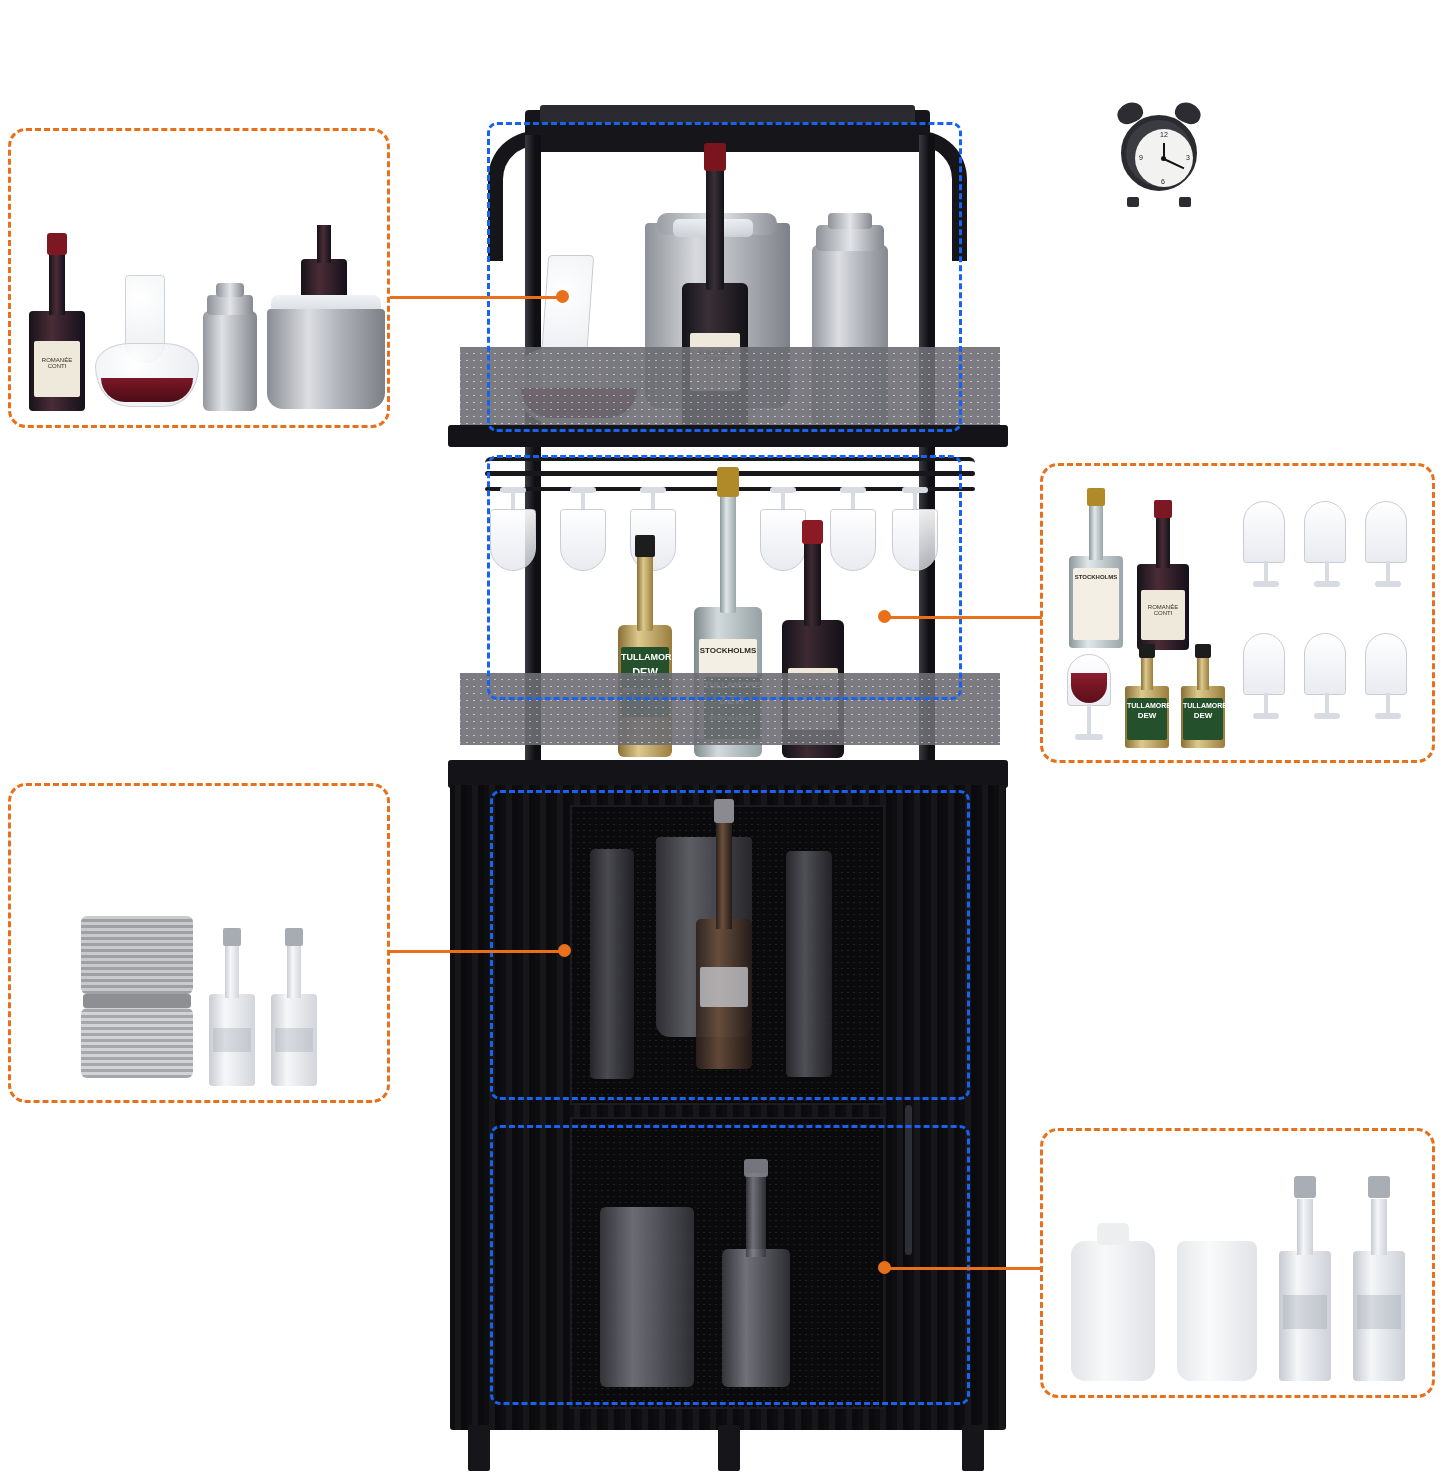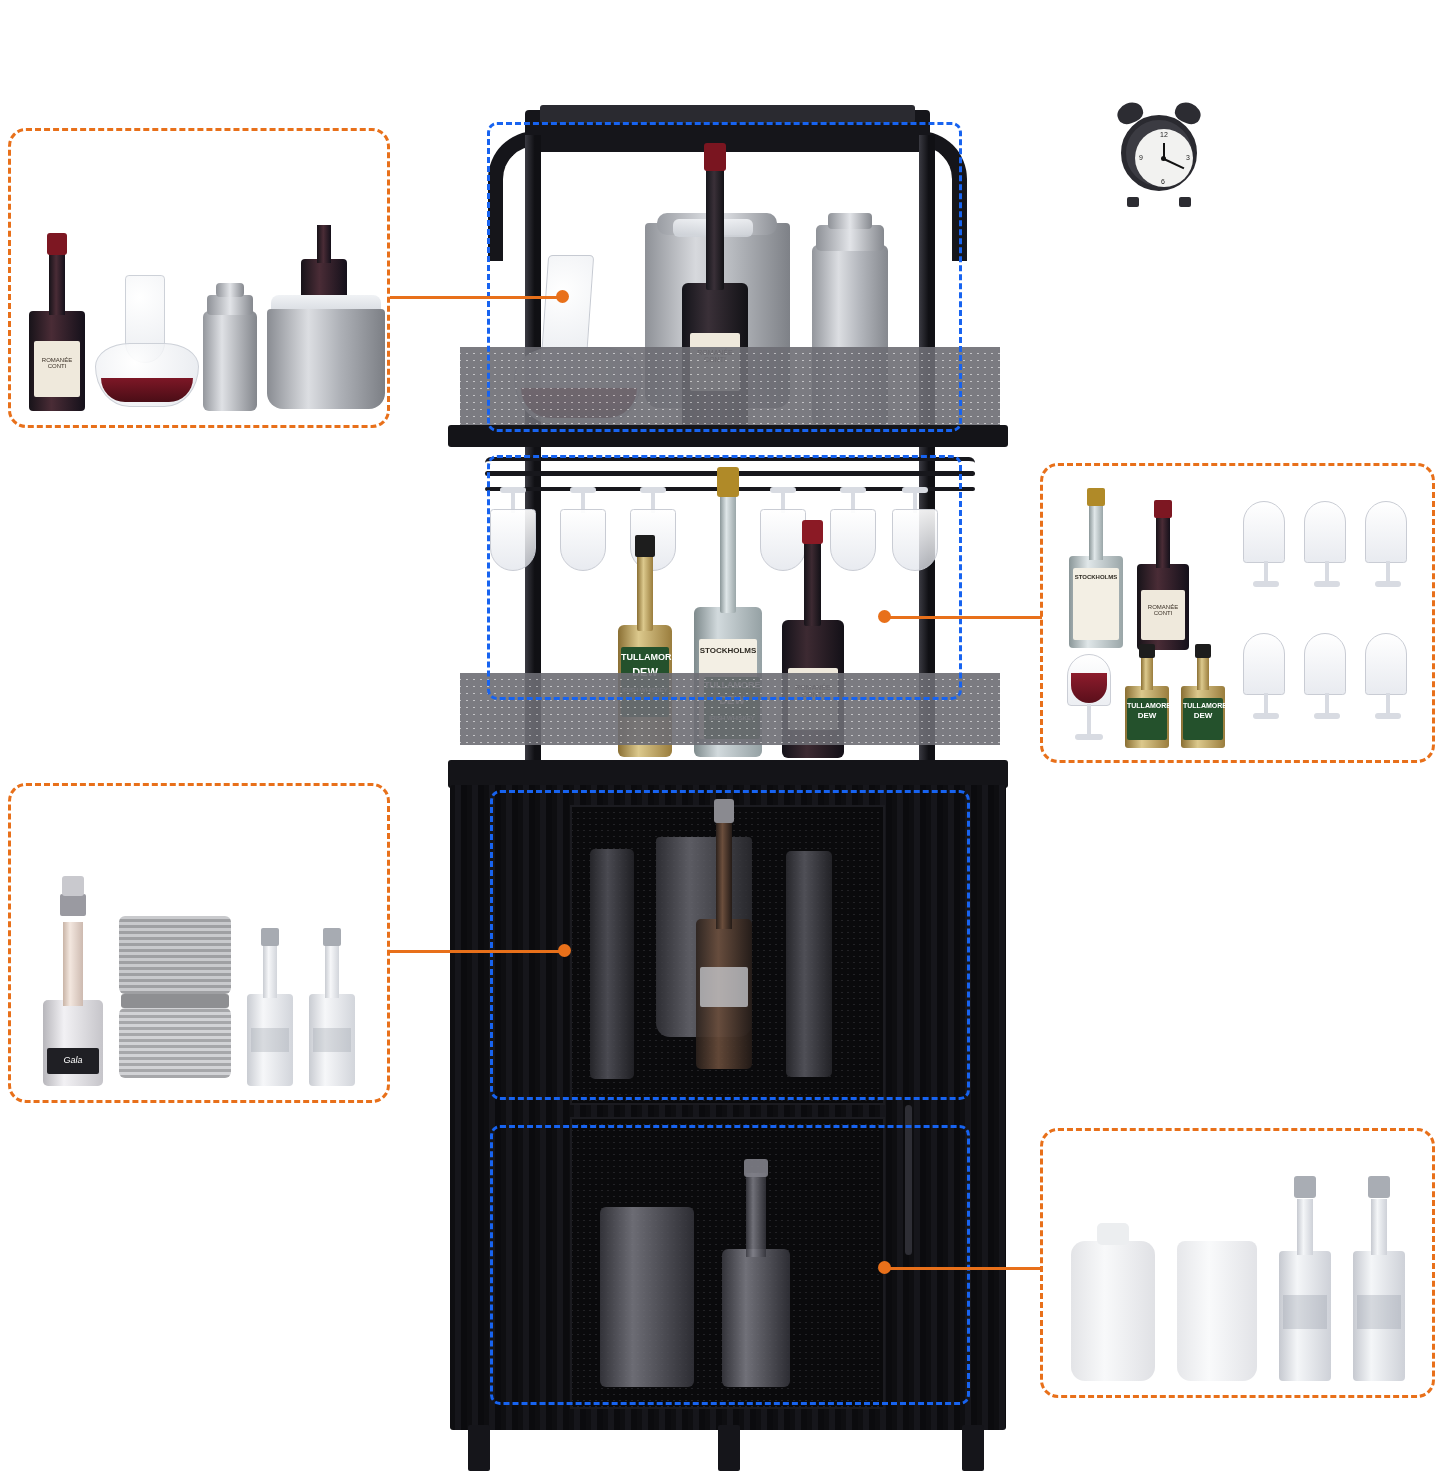--- a/index.html
+++ b/index.html
@@ -477,30 +477,20 @@
           </div>
       </div>
     </div>
   </div>
   <div class="leader" style="left:884px; top:616px; width:158px;"></div>
   <div class="leader-dot" style="left:878px; top:610px;"></div>
 
   <div class="callout" style="left:8px; top:783px; width:382px; height:320px;">
     <div class="callout-inner" style="gap:16px;">
 
-      <div style="position:relative; width:60px; height:210px;">
-        <div style="position:absolute; left:0; bottom:0; width:60px; height:86px; background:linear-gradient(90deg,#b7b6bb,#f2f1f4 35%,#c6c5ca); border-radius:5px;">
-          <div style="position:absolute; left:4px; bottom:12px; width:52px; height:26px; background:#1f1f24; border-radius:2px;">
-            <div class="label-sm" style="left:0; top:8px; width:52px; font-size:9px; font-style:italic;">Gala</div>
-          </div>
-        </div>
-        <div style="position:absolute; left:20px; bottom:80px; width:20px; height:84px; background:linear-gradient(90deg,#c9b4a6,#f3e7df 35%,#cdbab0);"></div>
-        <div style="position:absolute; left:17px; top:18px; width:26px; height:22px; background:#9a9aa1; border-radius:2px;"></div>
-        <div style="position:absolute; left:19px; top:0; width:22px; height:20px; background:#c9c9ce; border-radius:3px;"></div>
-      </div>
 
       <div style="position:relative; width:112px; height:170px;">
         <div style="position:absolute; left:0; top:0; width:112px; height:78px; background:repeating-linear-gradient(0deg,#9fa0a3 0 3px,#c9cacd 3px 6px); border-radius:6px;"></div>
         <div style="position:absolute; left:2px; top:78px; width:108px; height:14px; background:#8e8f92; border-radius:3px;"></div>
         <div style="position:absolute; left:0; top:92px; width:112px; height:70px; background:repeating-linear-gradient(0deg,#a6a7aa 0 3px,#d2d3d6 3px 6px); border-radius:6px;"></div>
       </div>
 
       <div style="position:relative; width:46px; height:158px;">
         <div style="position:absolute; left:0; bottom:0; width:46px; height:92px; background:linear-gradient(90deg,#c9ccd2,#f6f7f9 35%,#d2d5db); border-radius:4px;"></div>
         <div style="position:absolute; left:16px; bottom:88px; width:14px; height:52px; background:linear-gradient(90deg,#c9ccd2,#f6f7f9 40%,#d2d5db);"></div>

